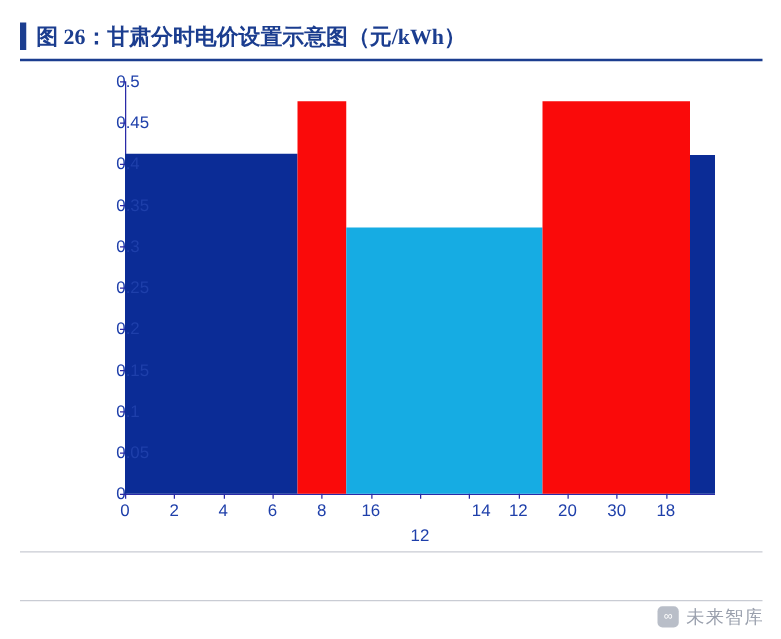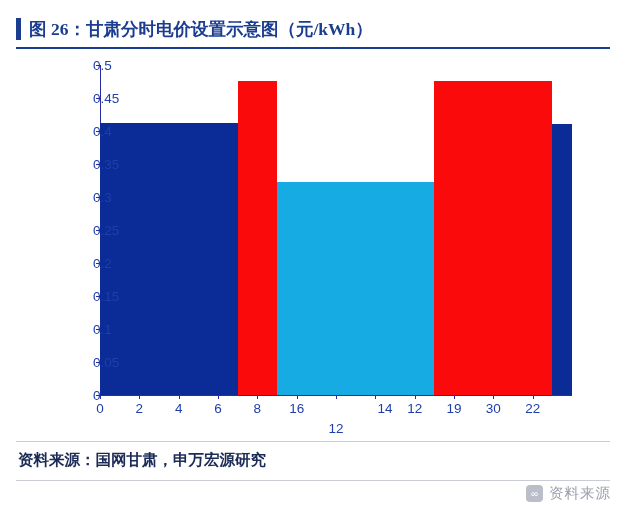--- a/index.html
+++ b/index.html
@@ -186,31 +186,30 @@
         <div class="xtick" style="left: 241.333px;">8</div>
         <div class="xtick-mark" style="left: 241.333px;"></div>
         <div class="xtick" style="left: 280.667px;">16</div>
         <div class="xtick-mark" style="left: 280.667px;"></div>
         <div class="xtick" style="left: 320px; margin-top: 20px;">12</div>
         <div class="xtick-mark" style="left: 320px;"></div>
         <div class="xtick" style="left: 369px;">14</div>
         <div class="xtick-mark" style="left: 359.333px;"></div>
         <div class="xtick" style="left: 398.667px;">12</div>
         <div class="xtick-mark" style="left: 398.667px;"></div>
-        <div class="xtick" style="left: 438px;">19</div>
+        <div class="xtick" style="left: 438px;">20</div>
         <div class="xtick-mark" style="left: 438px;"></div>
         <div class="xtick" style="left: 477.333px;">30</div>
         <div class="xtick-mark" style="left: 477.333px;"></div>
-        <div class="xtick" style="left: 516.667px;">22</div>
+        <div class="xtick" style="left: 516.667px;">18</div>
         <div class="xtick-mark" style="left: 516.667px;"></div>
       </div>
   </div>
 
   <div class="footer-line"></div>
-  <div class="source">资料来源：国网甘肃，申万宏源研究</div>
   <div class="footer-line2"></div>
 
   <div class="watermark">
     <span class="wm-icon">∞</span>
-    <span class="wm-text">资料来源</span>
+    <span class="wm-text">未来智库</span>
   </div>
 
 </div>
 
 </body></html>

